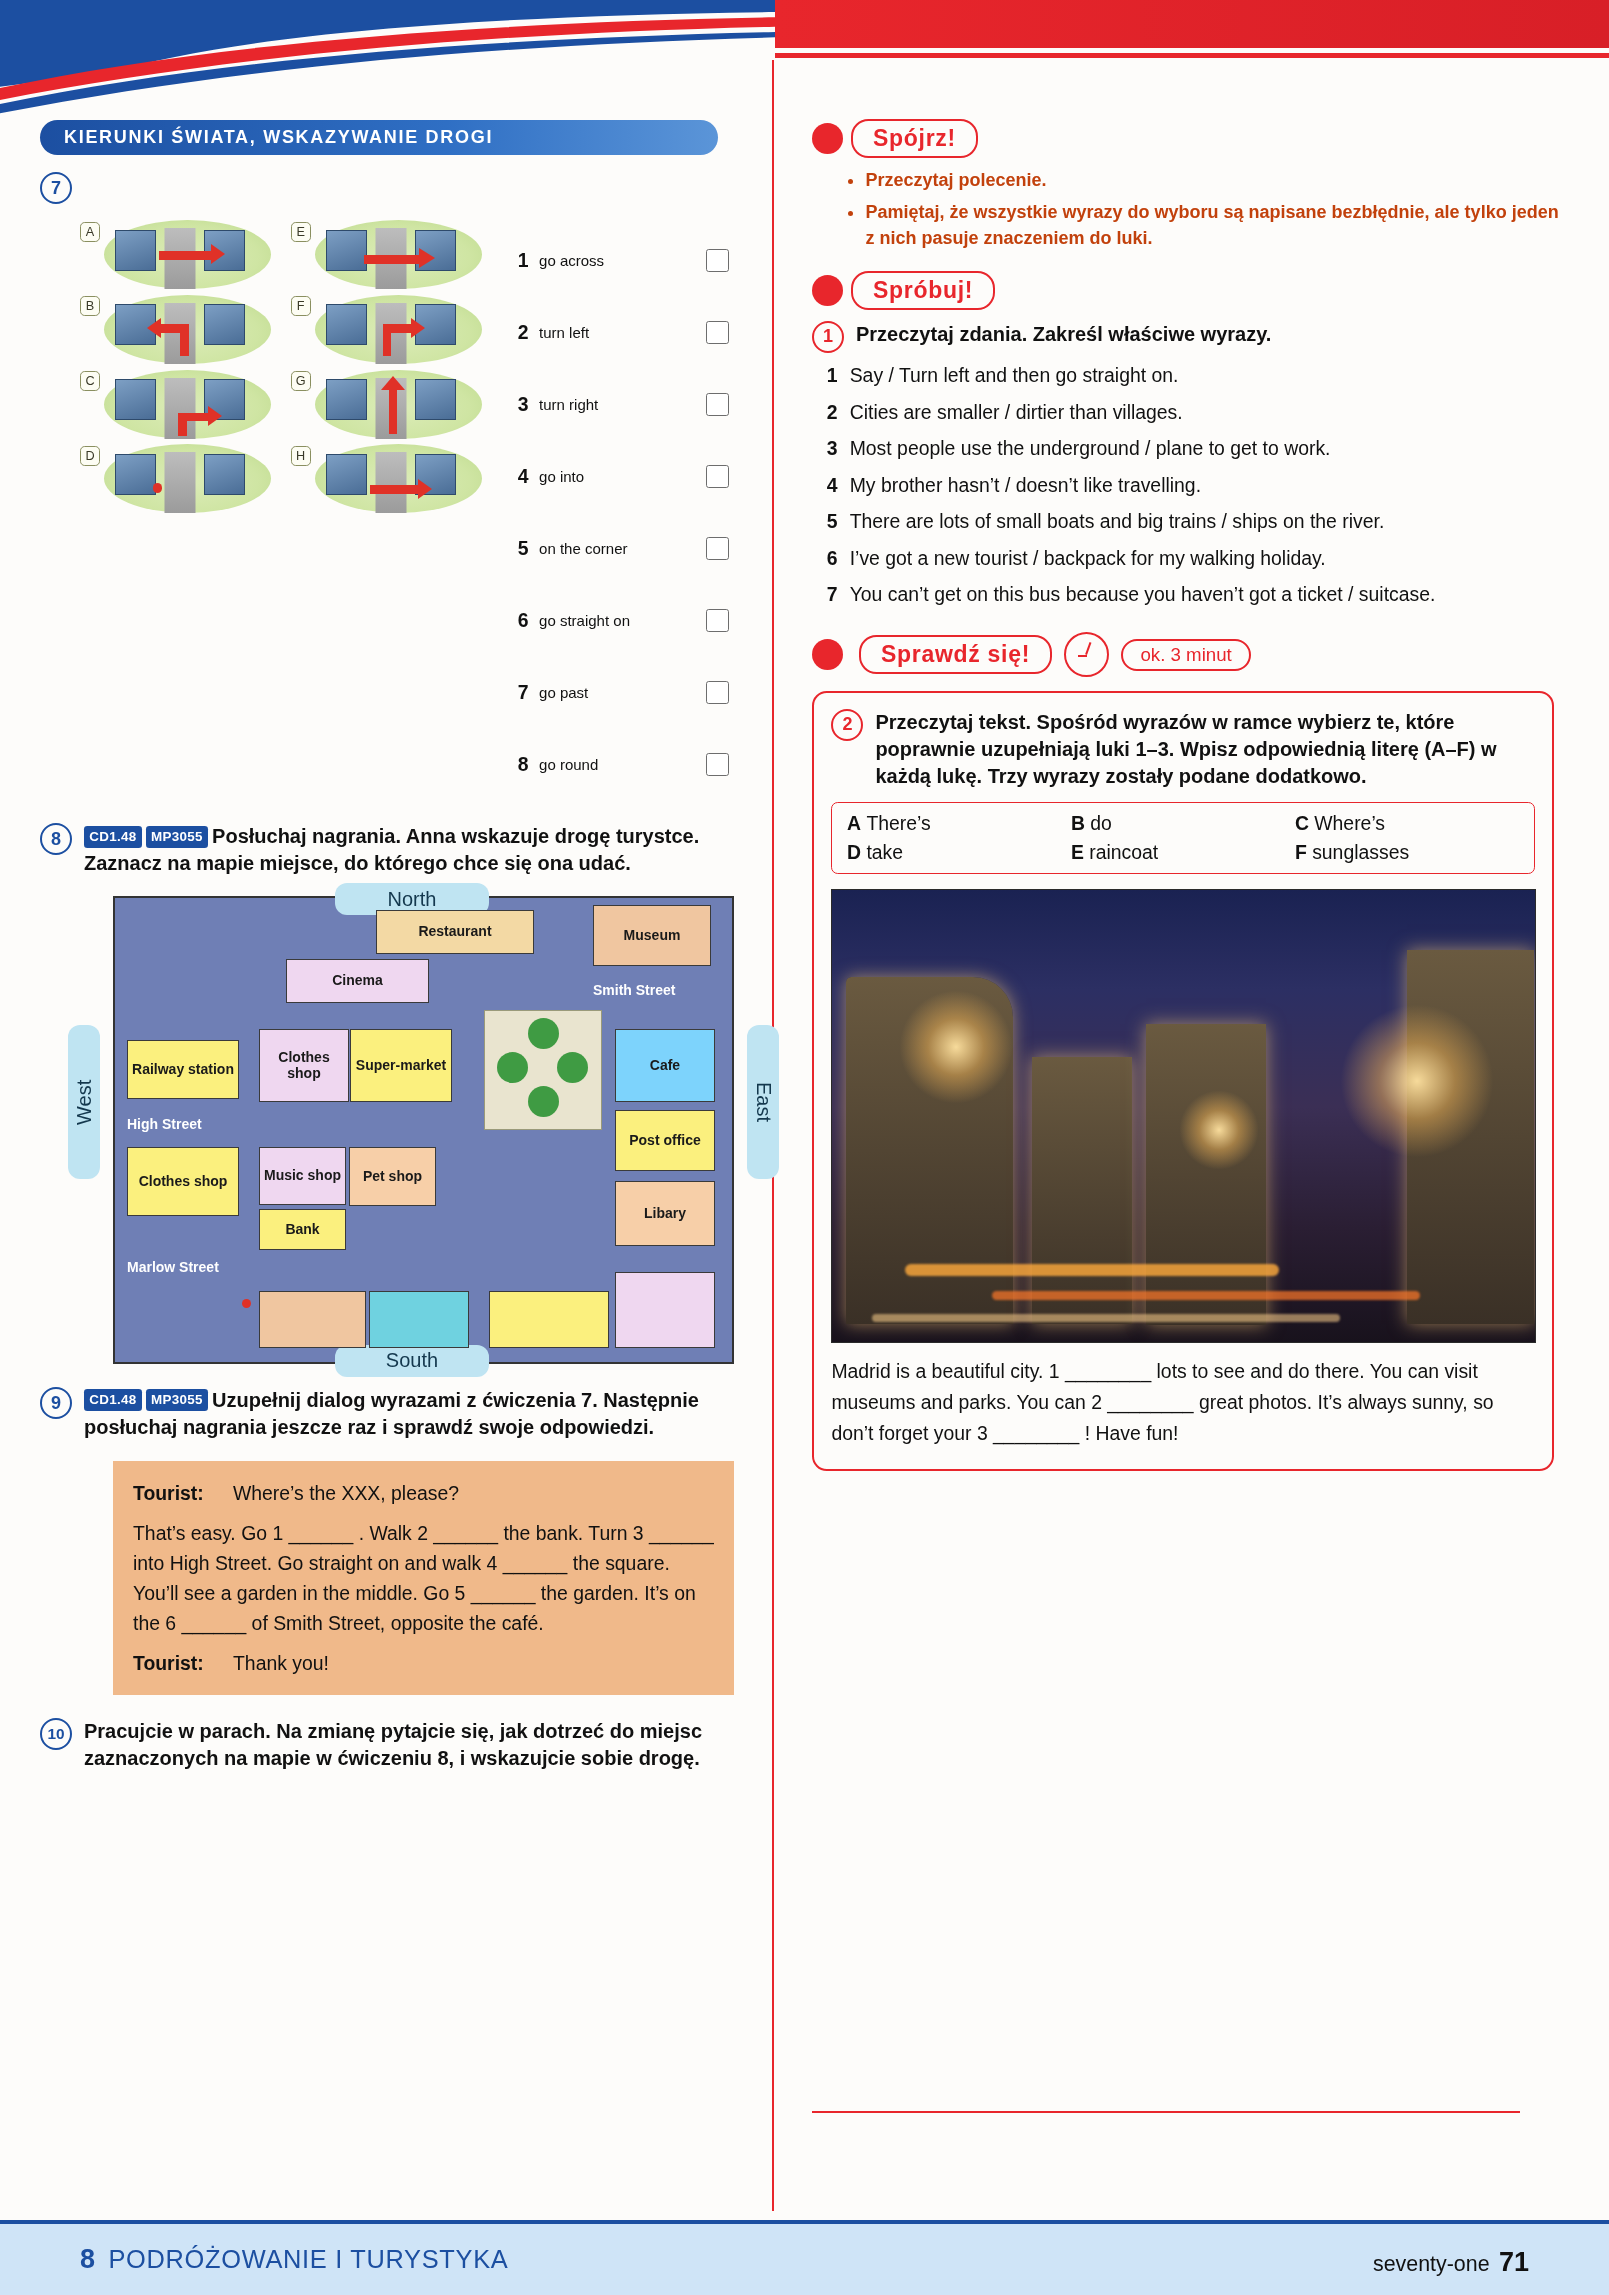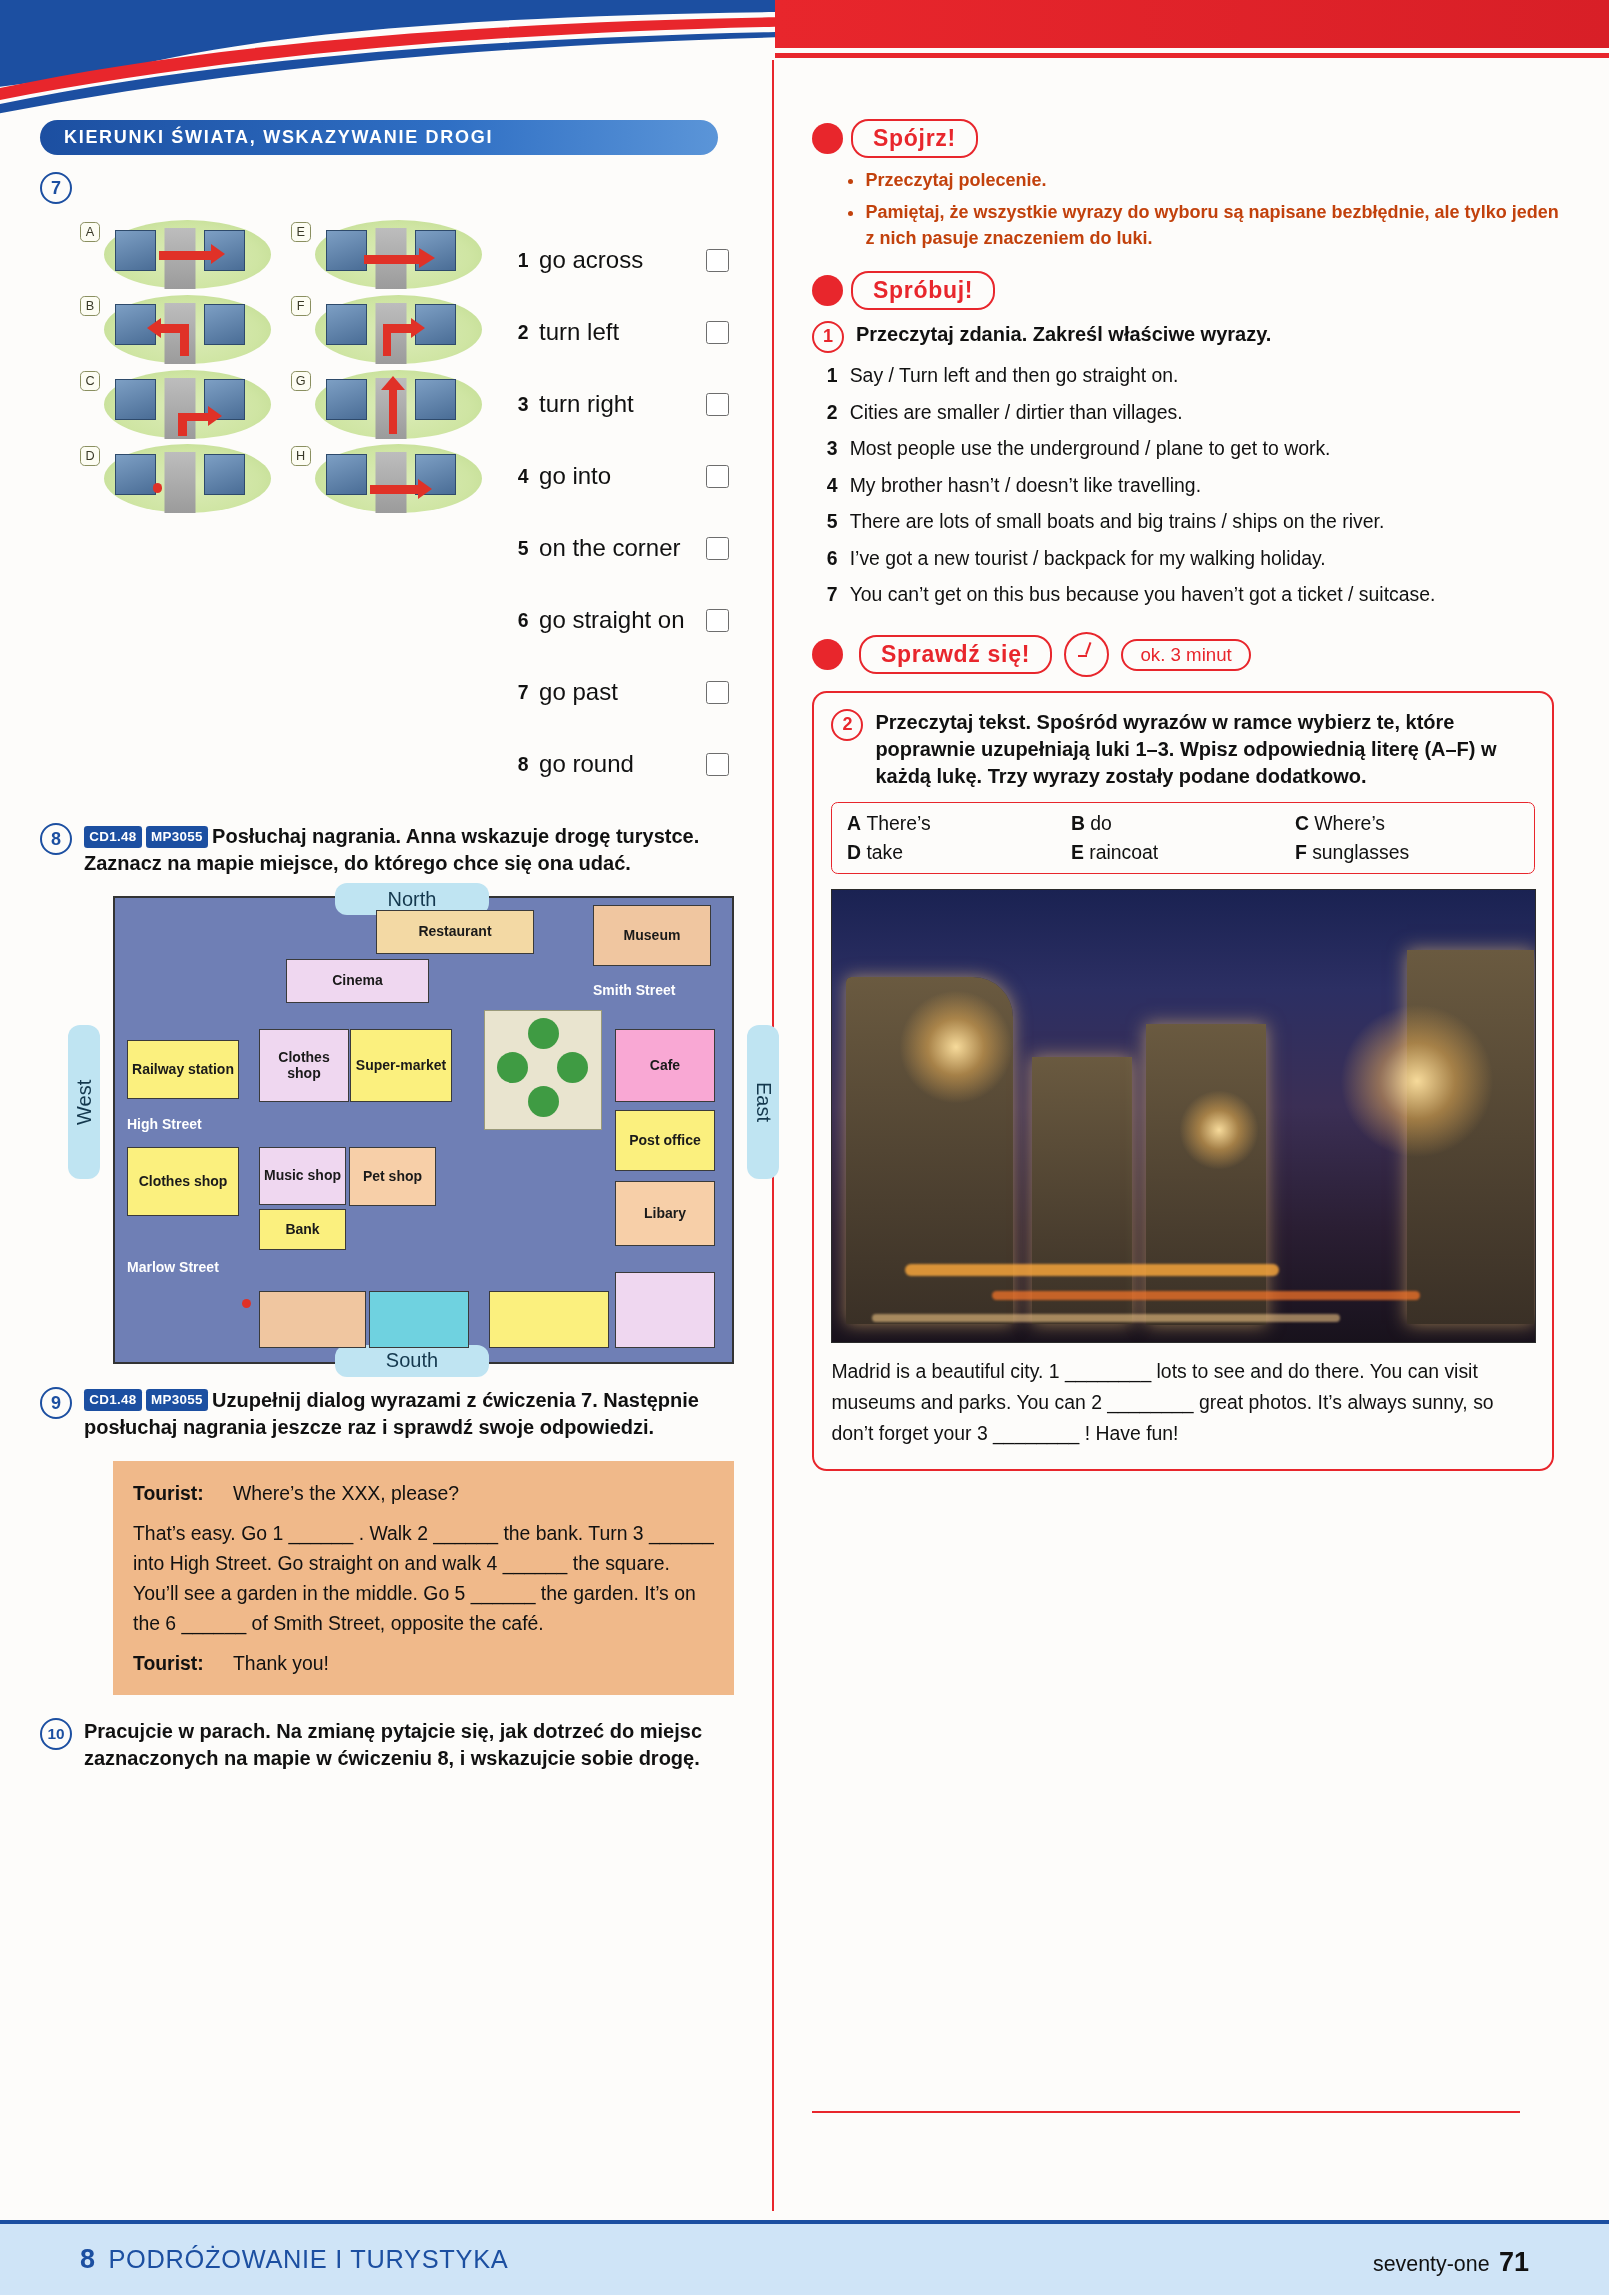--- a/index.html
+++ b/index.html
@@ -193,21 +193,21 @@
     align-items: center;
     height: 72px;
   }
   .phrase-num {
     font-size: 19.4px;
     font-weight: bold;
     color: #111;
     width: 21.4px;
   }
   .phrase-txt {
-    font-size: 24px;
+    font-size: 15px;
     color: #111;
     width: 167px;
   }
   .phrase-box {
     width: 23px; height: 23px;
     border: 1.3px solid #6d6d6d;
     border-radius: 2.7px;
     background: #fff;
     box-sizing: border-box;
   }
@@ -653,21 +653,21 @@
       <div class="mdir" style="left:-47px; top:127px; width:32px; height:154px; writing-mode:vertical-rl; transform:rotate(180deg);">West</div>
 
       <div class="mblock" style="left:261px; top:12px; width:158px; height:44px; background:#f3d9a4;">Restaurant</div>
       <div class="mblock" style="left:478px; top:6.7px; width:118px; height:61px; background:#f0c6a0;">Museum</div>
       <div class="mblock" style="left:171px; top:61px; width:143px; height:44px; background:#efd7f0;">Cinema</div>
       <div class="mblock" style="left:12px; top:142px; width:112px; height:59px; background:#fbf07e; flex-direction:column;">
         <span>Railway station</span>
       </div>
       <div class="mblock" style="left:144px; top:131px; width:90px; height:73px; background:#efd7f0;">Clothes shop</div>
       <div class="mblock" style="left:235px; top:131px; width:102px; height:73px; background:#fbf07e;">Super-market</div>
-      <div class="mblock" style="left:500px; top:131px; width:100px; height:73px; background:#f9a8d4;">Cafe</div>
+      <div class="mblock" style="left:500px; top:131px; width:100px; height:73px; background:#7dd3fc;">Cafe</div>
       <div class="mblock" style="left:500px; top:212px; width:100px; height:61px; background:#fbf07e;">Post office</div>
       <div class="mblock" style="left:500px; top:283px; width:100px; height:65px; background:#f7cfa8;">Libary</div>
       <div class="mblock" style="left:12px; top:249px; width:112px; height:69px; background:#fbf07e; flex-direction:column;">
         <span>Clothes shop</span>
       </div>
       <div class="mblock" style="left:144px; top:249px; width:87px; height:58px; background:#efd7f0;">Music shop</div>
       <div class="mblock" style="left:234px; top:249px; width:87px; height:59px; background:#f7cfa8;">Pet shop</div>
       <div class="mblock" style="left:144px; top:311px; width:87px; height:41px; background:#fbf07e;">Bank</div>
       <div class="mblock" style="left:144px; top:393px; width:107px; height:57px; background:#f0c6a0;"></div>
       <div class="mblock" style="left:254px; top:393px; width:100px; height:57px; background:#6fd2e0;"></div>

